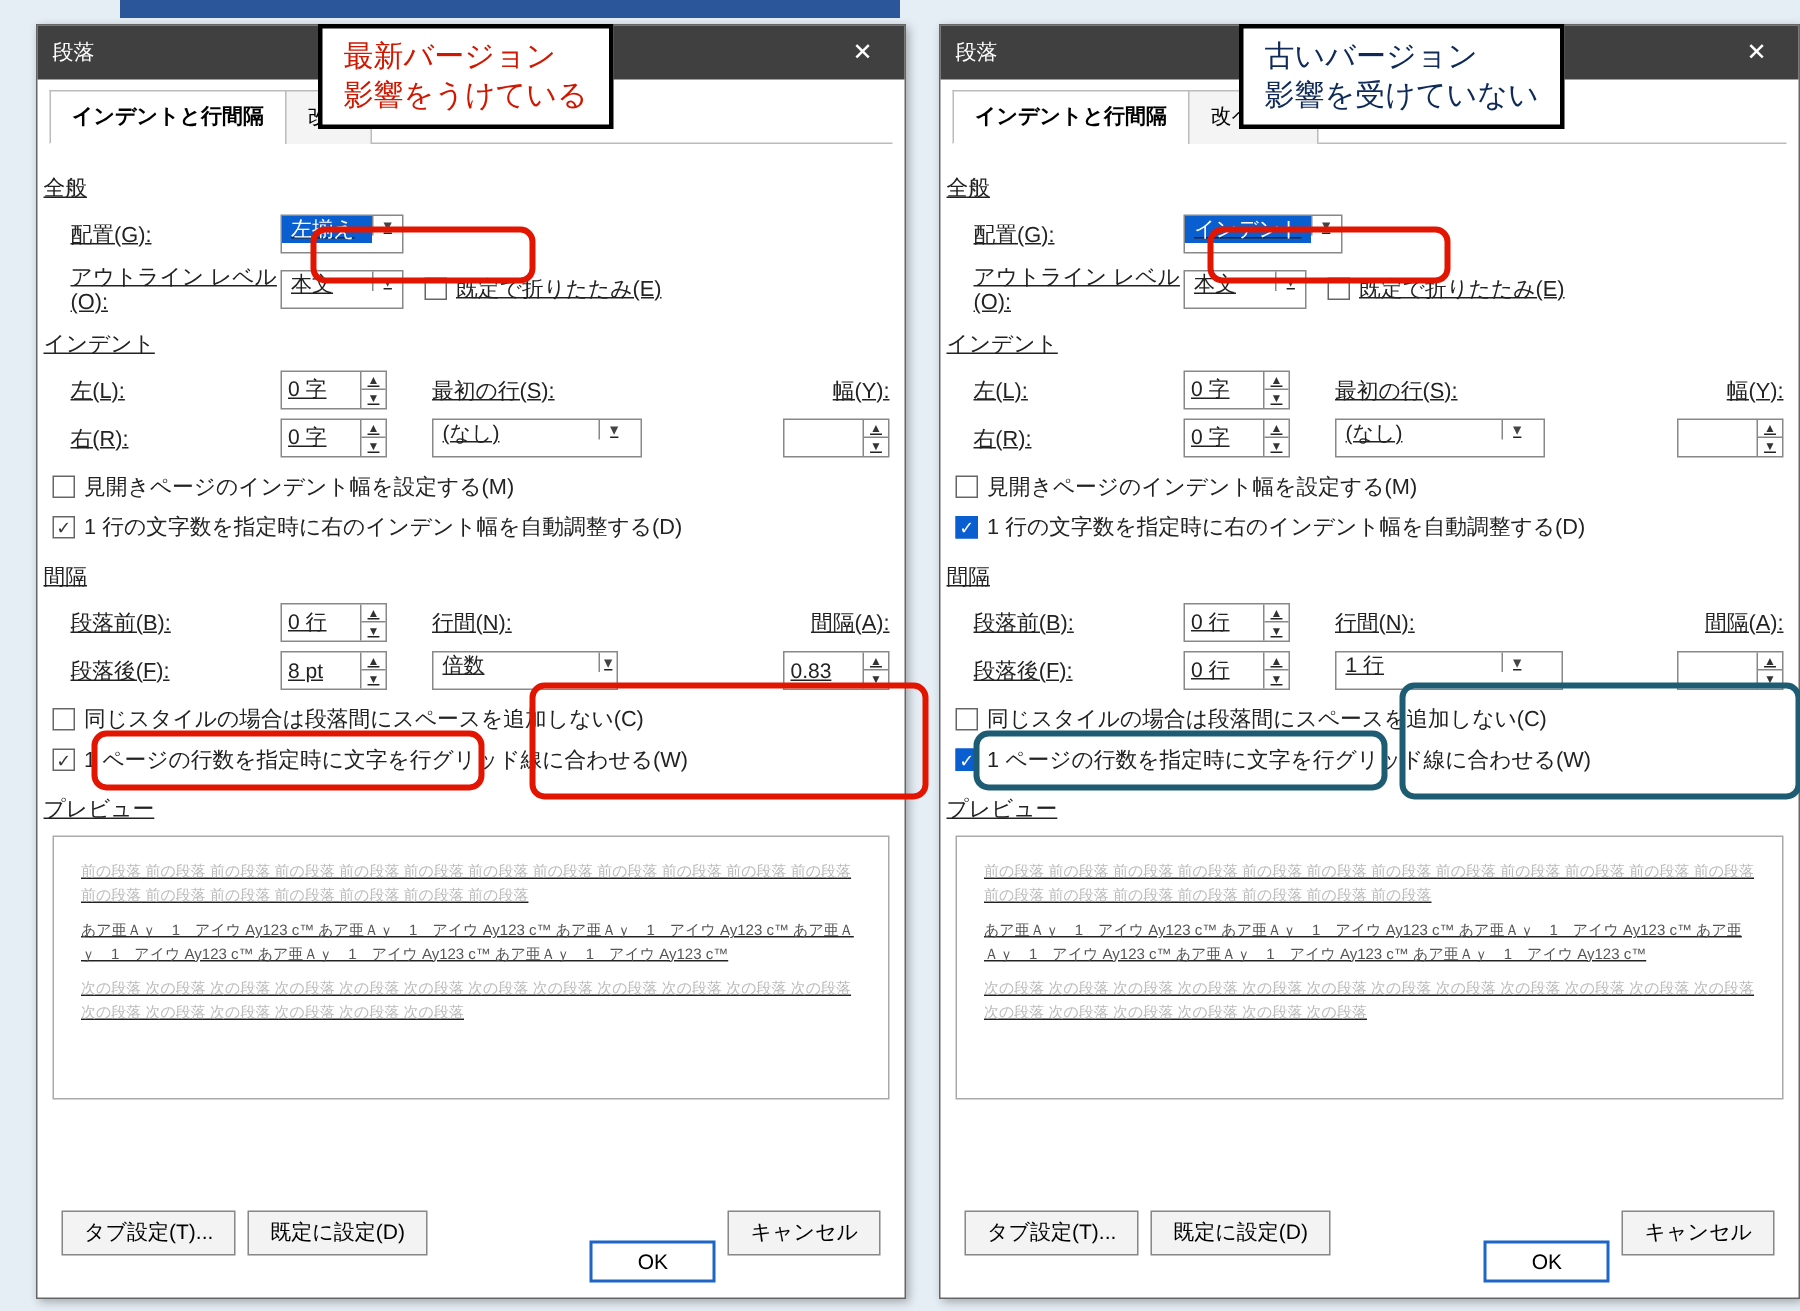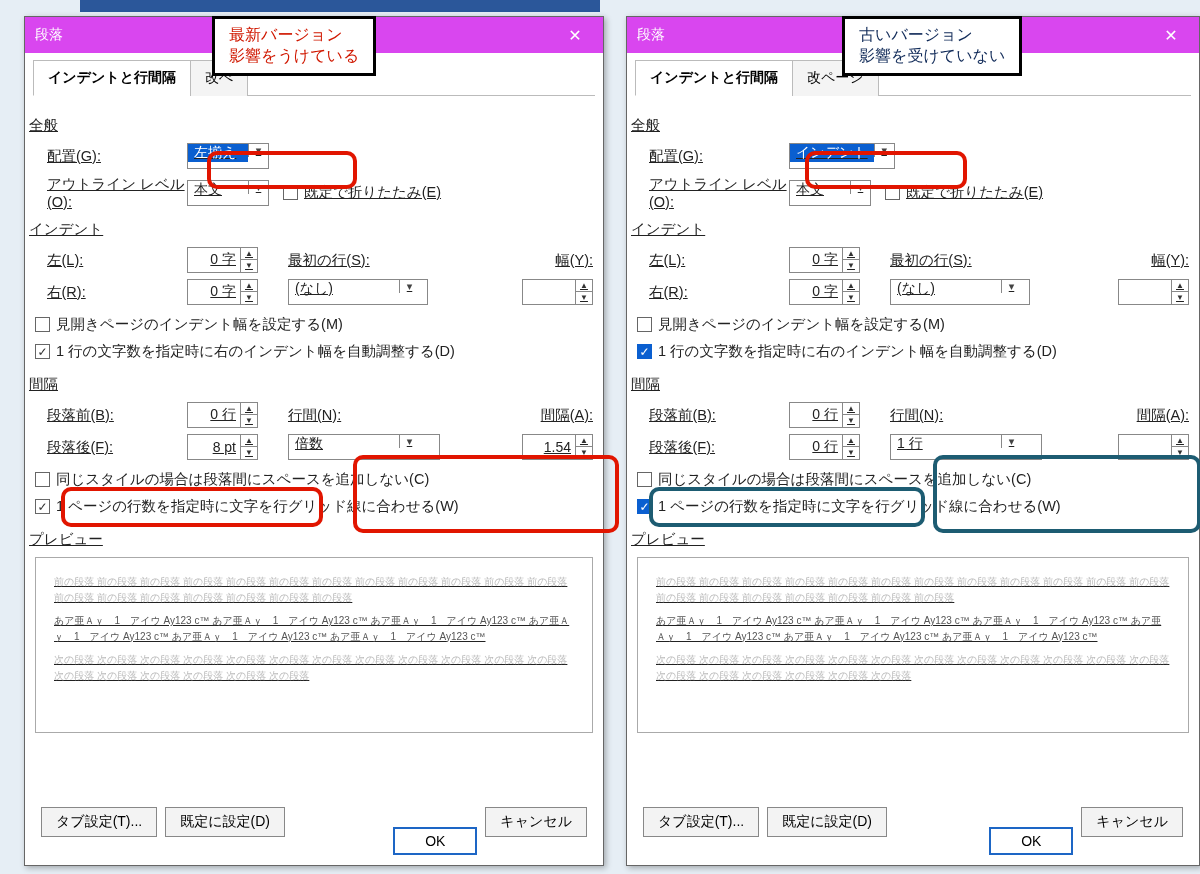--- a/index.html
+++ b/index.html
@@ -4,45 +4,45 @@
 <style>
   * { box-sizing: border-box; font-family: "Yu Gothic UI", "Meiryo", sans-serif; }
   body { margin: 0; background: #e6eef5; width: 1200px; height: 874px; position: relative; overflow: hidden; }
   .bg-strip { position:absolute; top:0; left:80px; width:520px; height:12px; background:#2b579a; }
   .left-icons { position:absolute; top:80px; left:0; width:22px; }
 
   .dialog { position: absolute; background: #fff; border: 1px solid #666; box-shadow: 2px 2px 6px rgba(0,0,0,.3); }
   .dlg-left  { left: 24px;  top: 16px; width: 580px; height: 850px; }
   .dlg-right { left: 626px; top: 16px; width: 574px; height: 850px; }
 
-  .titlebar { height: 36px; background: #d946ef; color: #fff; display:flex; align-items:center; padding:0 10px; font-size:14px; }
+  .titlebar { height: 36px; background: #404040; color: #fff; display:flex; align-items:center; padding:0 10px; font-size:14px; }
   .titlebar .spacer { flex:1; }
   .titlebar .close { width:36px; text-align:center; font-size:16px; cursor:pointer; }
 
-  .annot { position:absolute; top:16px; background:#fff; border:3px solid #000; padding:6px 14px; font-size:16px; line-height:1.3; z-index:20; }
+  .annot { position:absolute; top:16px; background:#fff; border:3px solid #000; padding:6px 14px; font-size:20px; line-height:1.3; z-index:20; }
   .annot.red  { color:#d01800; left:212px; }
-  .annot.navy { color:#102a58; left:826px;margin-left:16px; }
+  .annot.navy { color:#102a58; left:826px; }
 
   .tabs { display:flex; border-bottom:1px solid #bbb; margin:6px 8px 0; font-size:14px; }
   .tab { padding:8px 14px; border:1px solid #bbb; border-bottom:none; background:#f4f4f4; margin-right:-1px; position:relative; top:1px; }
   .tab.active { background:#fff; border-bottom:1px solid #fff;font-weight:bold; }
 
   .body { padding:10px 10px; font-size:14.5px; color:#222;text-decoration:underline; }
   .section-title { font-size:14.5px; margin:10px 0 8px -6px; }
   .row { display:flex; align-items:center; margin:6px 0; }
   .lbl { width:140px;margin-left:12px; }
   .lbl2 { width:110px; }
 
   .combo { display:inline-flex; align-items:flex-start; border:1px solid #888; height:26px; background:#fff; }
   .combo .val { padding:0 6px; min-width:60px; font-size:14px; }
   .combo .arrow { width:20px; text-align:center; border-left:1px solid #888; font-size:11px; color:#444; }
   .combo.sel .val { background:#0a5fd0; color:#fff; }
 
   .spin { display:inline-flex; align-items:center; border:1px solid #888; height:26px; background:#fff; }
-  .spin .val { width:52px; padding:0 4px; font-size:14px; text-align:right; }
+  .spin .val { width:52px; padding:0 4px; font-size:14px; text-align:left; }
   .spin .btns { display:flex; flex-direction:column; border-left:1px solid #888; }
   .spin .btns span { width:16px; height:12px; font-size:8px; text-align:center; line-height:12px; color:#333; }
   .spin .btns span:first-child { border-bottom:1px solid #888; }
 
   .chk { display:inline-flex; align-items:center; margin:4px 0; }
   .chk .box { width:15px; height:15px; border:1px solid #666; margin-right:6px; display:flex; align-items:center; justify-content:center; font-size:12px; background:#fff; }
   .chk.on .box { background:#0a5fd0; color:#fff; border-color:#0a5fd0; }
   .chk.on.gray .box { background:#fff; color:#333; border-color:#666; }
   .chk.readonly .box { color:#bbb; }
 
@@ -164,27 +164,27 @@
     <div class="row">
       <span class="lbl">段落後(F):</span>
       <span class="spin">
           <span class="val">8 pt</span>
           <span class="btns">
             <span>▲</span>
             <span>▼</span>
           </span>
         </span>
       <span style="width:30px"></span>
-      <span class="combo" style="width:152px">
+      <span class="combo" style="width:124px">
           <span class="val" style="min-width:110px">倍数</span>
           <span class="arrow">▾</span>
         </span>
       <span style="flex:1"></span>
       <span class="spin">
-          <span class="val">1.54</span>
+          <span class="val">0.83</span>
           <span class="btns">
             <span>▲</span>
             <span>▼</span>
           </span>
         </span>
     </div>
     <div class="chk">
         <span class="box"></span>
         <span>同じスタイルの場合は段落間にスペースを追加しない(C)</span>
       </div><br>

